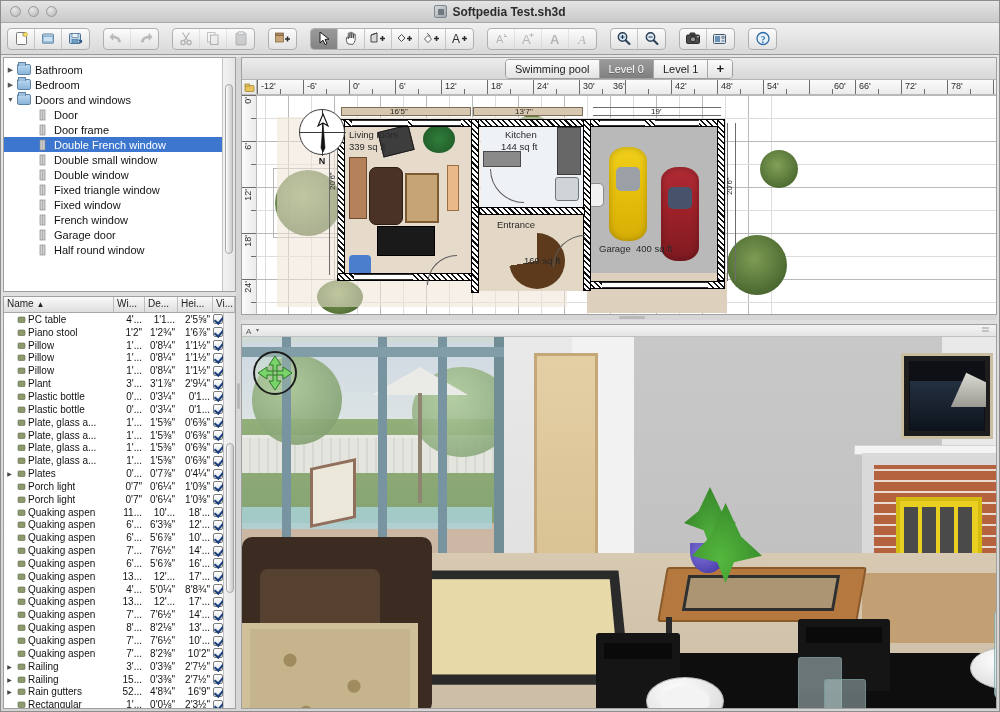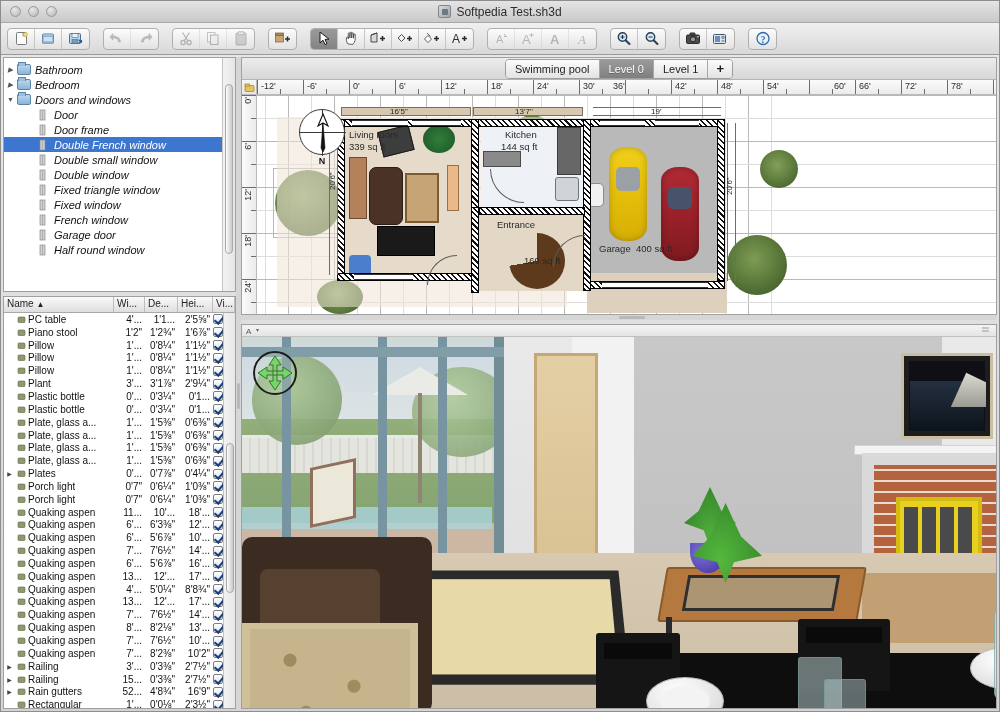--- a/index.html
+++ b/index.html
@@ -32,21 +32,21 @@
   .tl-dot {
     width: 11px; height: 11px; border-radius: 50%;
     background: radial-gradient(circle at 35% 30%, #e9e9e9, #b4b4b4);
     border: 1px solid #9a9a9a;
   }
   .title-wrap {
     position: absolute; left: 0; right: 0; top: 0; bottom: 0;
     display: flex; align-items: center; justify-content: center;
     gap: 5px; pointer-events: none;
   }
-  .title-text { font-size: 12px; font-weight: normal; color: #2c2c2c; }
+  .title-text { font-size: 12px; font-weight: bold; color: #2c2c2c; }
   .app-icon {
     width: 13px; height: 13px; border-radius: 2px;
     background: linear-gradient(135deg, #d9d9d9, #9fa6ae);
     border: 1px solid #7d858e;
     position: relative;
   }
   .app-icon::after {
     content: ""; position: absolute; left: 3px; top: 3px;
     width: 6px; height: 6px; background: #6f7780; border-radius: 1px;
   }
@@ -108,21 +108,20 @@
     background: #ffffff;
     border: 1px solid #a0a0a0;
     position: relative;
     overflow: hidden;
     display: flex;
   }
   .tree {
     flex: 1 1 auto;
     padding: 4px 0 4px 0;
     overflow: hidden;
-    font-style: italic;
   }
   .trow {
     height: 15px; display: flex; align-items: center;
     font-size: 11px; color: #111; white-space: nowrap;
     padding-right: 4px;
   }
   .trow.selected { background: #3c76cf; color: #fff; }
   .twist { width: 13px; text-align: center; font-size: 7px; color: #555; flex: 0 0 13px; }
   .tfolder {
     width: 14px; height: 11px; flex: 0 0 14px; margin-right: 4px;

